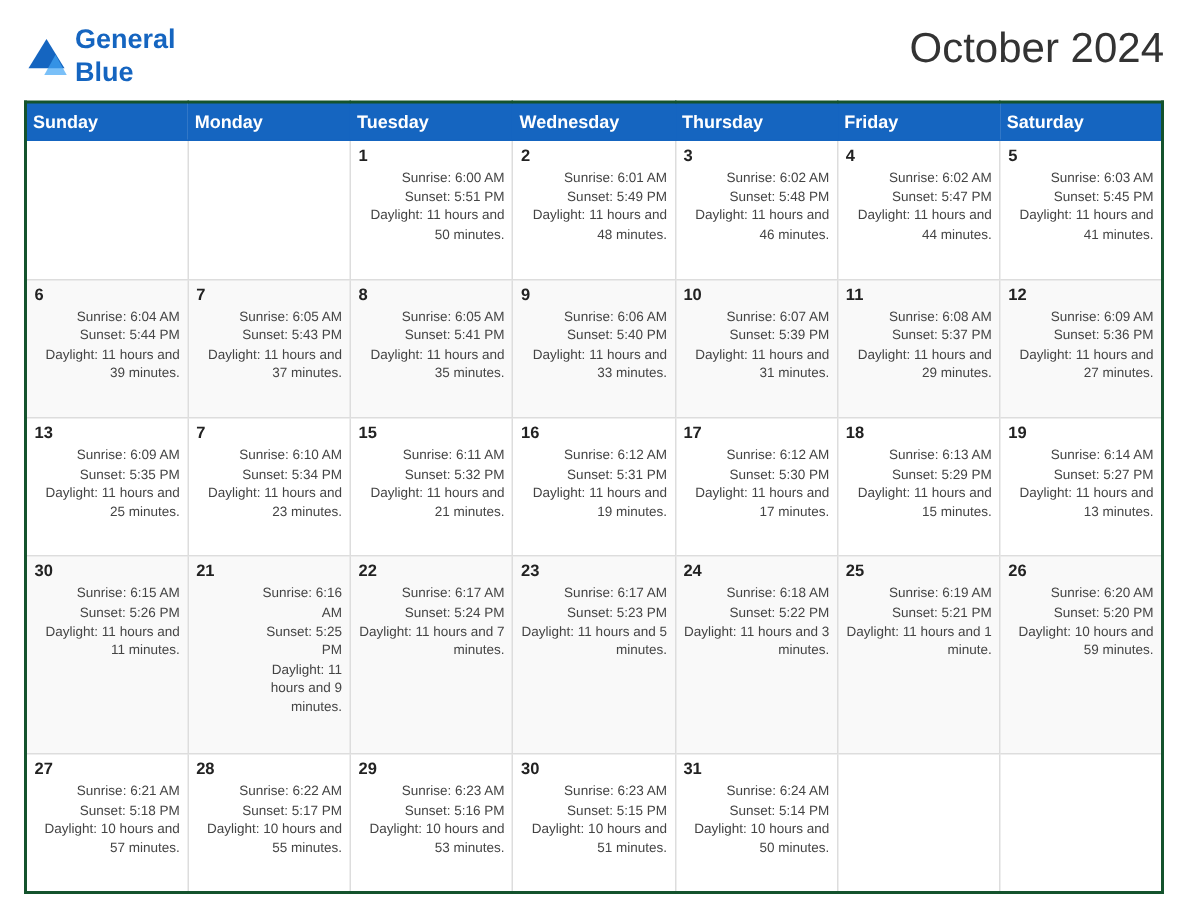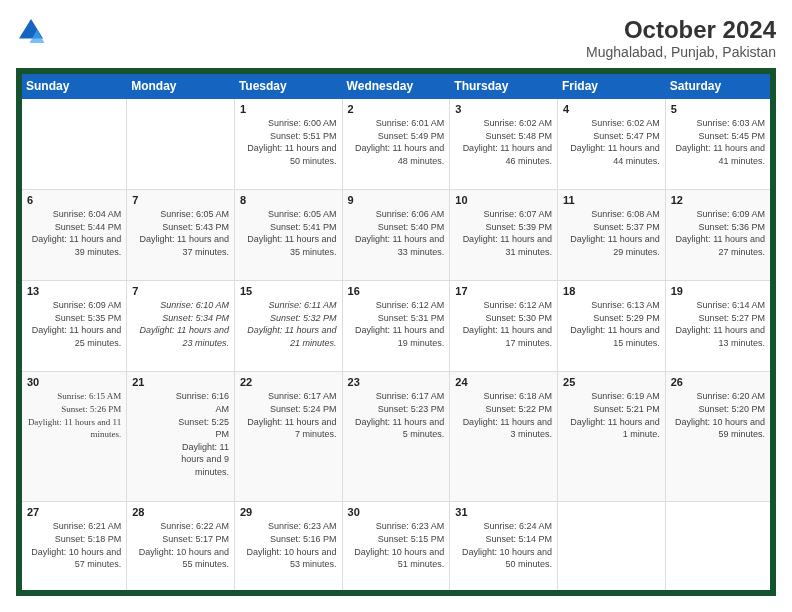--- a/index.html
+++ b/index.html
@@ -38,31 +38,31 @@
       color: #1565c0;
     }
     .logo-icon {
       width: 30px;
       height: 30px;
     }
     .title-block {
       text-align: right;
     }
     .month-title {
-      font-size: 24px;
-      font-weight: bold;
+      font-size: 28px;
+      font-weight: normal;
       color: #333;
     }
     .subtitle {
       font-size: 14px;
       color: #555;
     }
     .calendar {
       flex: 1;
-      border: 6px solid #14532d;
+      border: 2px solid #14532d;
       border-collapse: collapse;
       width: 100%;
       table-layout: fixed;
     }
     .calendar th {
       background-color: #1565c0;
       color: #fff;
       font-size: 12px;
       font-weight: bold;
       padding: 5px 4px;
@@ -100,24 +100,27 @@
 </head>
 <body>
 
 <div class="page">
   <div class="header">
     <div class="logo">
       <svg class="logo-icon" viewBox="0 0 40 40">
         <polygon points="20,4 36,30 4,30" fill="#1565c0"></polygon>
         <polygon points="28,18 38,36 18,36" fill="#42a5f5" opacity="0.7"></polygon>
       </svg>
+      <div class="logo-text">
+        <div><span>General</span></div>
+        <div><span>Blue</span></div>
+      </div>
     </div>
     <div class="title-block">
       <div class="month-title">October 2024</div>
-      <div class="subtitle">Mughalabad, Punjab, Pakistan</div>
     </div>
   </div>
 
   <table class="calendar">
     <thead>
       <tr>
       <th>Sunday</th>
           <th>Monday</th>
           <th>Tuesday</th>
           <th>Wednesday</th>
@@ -207,27 +210,27 @@
         </tr>
         <tr>
           <td>
             <div class="day-number">13</div>
             <div class="day-info" style="white-space: pre-line;">Sunrise: 6:09 AM
 Sunset: 5:35 PM
 Daylight: 11 hours and 25 minutes.</div>
           </td>
           <td>
             <div class="day-number">7</div>
-            <div class="day-info" style="white-space: pre-line; font-style: italic;">Sunrise: 6:10 AM
+            <div class="day-info" style="white-space: pre-line;">Sunrise: 6:10 AM
 Sunset: 5:34 PM
 Daylight: 11 hours and 23 minutes.</div>
           </td>
           <td>
             <div class="day-number">15</div>
-            <div class="day-info" style="white-space: pre-line; font-style: italic;">Sunrise: 6:11 AM
+            <div class="day-info" style="white-space: pre-line;">Sunrise: 6:11 AM
 Sunset: 5:32 PM
 Daylight: 11 hours and 21 minutes.</div>
           </td>
           <td>
             <div class="day-number">16</div>
             <div class="day-info" style="white-space: pre-line;">Sunrise: 6:12 AM
 Sunset: 5:31 PM
 Daylight: 11 hours and 19 minutes.</div>
           </td>
           <td>
@@ -245,21 +248,21 @@
           <td>
             <div class="day-number">19</div>
             <div class="day-info" style="white-space: pre-line;">Sunrise: 6:14 AM
 Sunset: 5:27 PM
 Daylight: 11 hours and 13 minutes.</div>
           </td>
         </tr>
         <tr>
           <td>
             <div class="day-number">30</div>
-            <div class="day-info" style="white-space: pre-line; font-family: Liberation Serif, serif;">Sunrise: 6:15 AM
+            <div class="day-info" style="white-space: pre-line;">Sunrise: 6:15 AM
 Sunset: 5:26 PM
 Daylight: 11 hours and 11 minutes.</div>
           </td>
           <td>
             <div class="day-number">21</div>
             <div class="day-info" style="white-space: pre-line; margin-left: 36px;">Sunrise: 6:16 AM
 Sunset: 5:25 PM
 Daylight: 11 hours and 9 minutes.</div>
           </td>
           <td>

